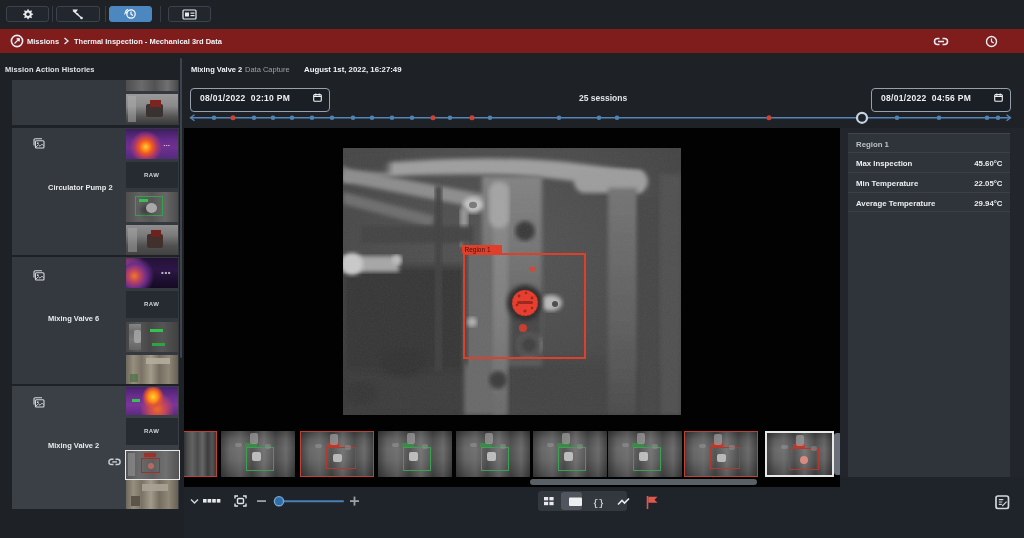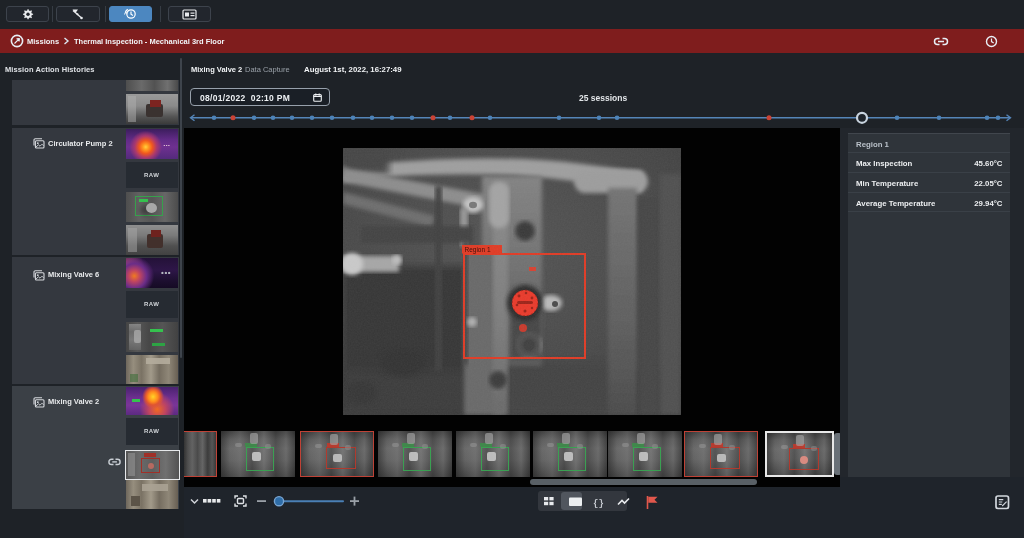--- a/index.html
+++ b/index.html
@@ -16,29 +16,29 @@
   .tsep { position:absolute; top:6px; width:1px; height:16px; background:#363c44; }
 
   
   #bluebar { left:0; top:29px; width:1024px; height:24px; background:#7f1d1d; }
   #bluebar .t { position:absolute; top:6px; font-size:7.5px; font-weight:bold; color:#f2f5f8; line-height:14px; }
 
   
   #sidebar { left:0; top:53px; width:184px; height:485px; background:#1e2227; }
   .item { position:absolute; left:12px; width:166.5px; background:#34383f; }
   .item.sel { background:#3b4046; }
-  .ilabel { position:absolute; left:36px; font-size:7.5px; font-weight:bold; color:#e8eaec; }
+  .ilabel { position:absolute; left:36px; font-size:7.5px; font-weight:bold; color:#e8eaec;margin-top:44px; }
   .thumb { position:absolute; left:113.5px; width:52.5px; }
   .rawb { background:#262b32; color:#d3d7db; font-size:6px; font-weight:bold;
      text-align:center; letter-spacing:.5px; }
   .gbox { position:absolute; border:1px solid #37a04c; }
 
   
   #mainhead { left:184px; top:53px; width:840px; height:75px; background:#1e2227; }
-  .datebox { position:absolute; width:140px; height:18px; border:1px solid #97a0ab;
+  .datebox { position:absolute; width:140px; height:24px; border:1px solid #97a0ab;
      border-radius:4px; background:#1a1f26; color:#eef1f4; font-size:8.5px; font-weight:bold; }
   .datebox span { position:absolute; left:9px; top:4px; letter-spacing:.3px; }
 
   #canvas { left:184px; top:128px; width:656px; height:359px; background:#020202; }
 
   
   .fthumb { position:absolute; top:431px; height:46px; width:74px; overflow:hidden; }
   .fgrad { position:absolute; inset:0; background:
      linear-gradient(180deg,#404040 0%,#5e5e5e 18%,#6a6a6a 38%,#646464 62%,#525252 85%,#454545 100%); }
   .fgrad:after { content:""; position:absolute; inset:0;
@@ -96,21 +96,21 @@
 
   <div id="bluebar" class="abs">
     <svg class="abs" style="left:8px;top:5px" width="20" height="14" viewBox="0 0 20 14">
       <circle cx="9" cy="7" r="5.6" fill="none" stroke="#e8eef5" stroke-width="1.6"></circle>
       <path d="M6.5 9.5 L11.5 4.5 M11.5 4.5 l-3 .4 M11.5 4.5 l-.4 3" stroke="#e8eef5" stroke-width="1.1" fill="none"></path>
     </svg>
     <div class="t" style="left:27px;">Missions</div>
     <svg class="abs" style="left:62px;top:8px" width="8" height="8" viewBox="0 0 8 8">
       <path d="M2.5 1 L6 4 L2.5 7" fill="none" stroke="#dce6f0" stroke-width="1.4"></path>
     </svg>
-    <div class="t" style="left:74px;">Thermal Inspection - Mechanical 3rd Floor</div>
+    <div class="t" style="left:74px;">Thermal Inspection - Mechanical 3rd Data</div>
     <svg class="abs" style="left:933px;top:7px" width="16" height="11" viewBox="0 0 16 11">
       <g stroke="#e8eef5" stroke-width="1.5" fill="none">
         <path d="M6.5 2.5 H4.5 a3 3 0 0 0 0 6 H6.5"></path>
         <path d="M9.5 2.5 H11.5 a3 3 0 0 1 0 6 H9.5"></path>
         <path d="M5 5.5 h6"></path>
       </g>
     </svg>
     <svg class="abs" style="left:985px;top:6px" width="13" height="13" viewBox="0 0 13 13">
       <circle cx="6.5" cy="6.5" r="5" fill="none" stroke="#e8eef5" stroke-width="1.4"></circle>
       <path d="M6.5 3.6 v3 l2.2 1.3" stroke="#e8eef5" stroke-width="1.2" fill="none"></path>
@@ -221,20 +221,27 @@
     <div style="position:absolute;left:179.5px;top:5px;width:2.5px;height:300px;background:#3e444c;border-radius:2px;"></div>
   </div>
 
   <div id="mainhead" class="abs">
     <div style="position:absolute;left:7px;top:11.5px;font-size:7.5px;font-weight:bold;color:#f2f4f6;">Mixing Valve 2</div>
     <div style="position:absolute;left:61px;top:11.5px;font-size:7.5px;color:#99a0a8;">Data Capture</div>
     <div style="position:absolute;left:120px;top:11.5px;font-size:7.8px;font-weight:bold;color:#f2f4f6;">August 1st, 2022, 16:27:49</div>
 
     <div class="datebox" style="left:6px;top:35px;">
       <span>08/01/2022&nbsp; 02:10 PM</span>
+      <svg style="position:absolute;right:7px;top:4px" width="9" height="9" viewBox="0 0 9 9">
+        <rect x=".7" y="1.5" width="7.6" height="6.8" rx="1" fill="none" stroke="#eef1f4" stroke-width="1.1"></rect>
+        <path d="M.7 3.4 h7.6 M2.8 .4 v2 M6.2 .4 v2" stroke="#eef1f4" stroke-width="1.1"></path>
+      </svg>
+    </div>
+    <div class="datebox" style="left:687px;top:34.5px;">
+      <span>08/01/2022&nbsp; 04:56 PM</span>
       <svg style="position:absolute;right:7px;top:4px" width="9" height="9" viewBox="0 0 9 9">
         <rect x=".7" y="1.5" width="7.6" height="6.8" rx="1" fill="none" stroke="#eef1f4" stroke-width="1.1"></rect>
         <path d="M.7 3.4 h7.6 M2.8 .4 v2 M6.2 .4 v2" stroke="#eef1f4" stroke-width="1.1"></path>
       </svg>
     </div>
     <div style="position:absolute;left:395px;top:39.5px;font-size:8.5px;font-weight:bold;color:#e3e6e9;">25 sessions</div>
 
     <svg class="abs" style="left:0px;top:58px" width="840" height="16" viewBox="0 0 840 16">
       <path d="M7 6.8 H826" stroke="#5585b8" stroke-width="1.5"></path>
       <path d="M10.5 3.8 L6.5 6.8 L10.5 9.8" fill="none" stroke="#5585b8" stroke-width="1.4"></path>

